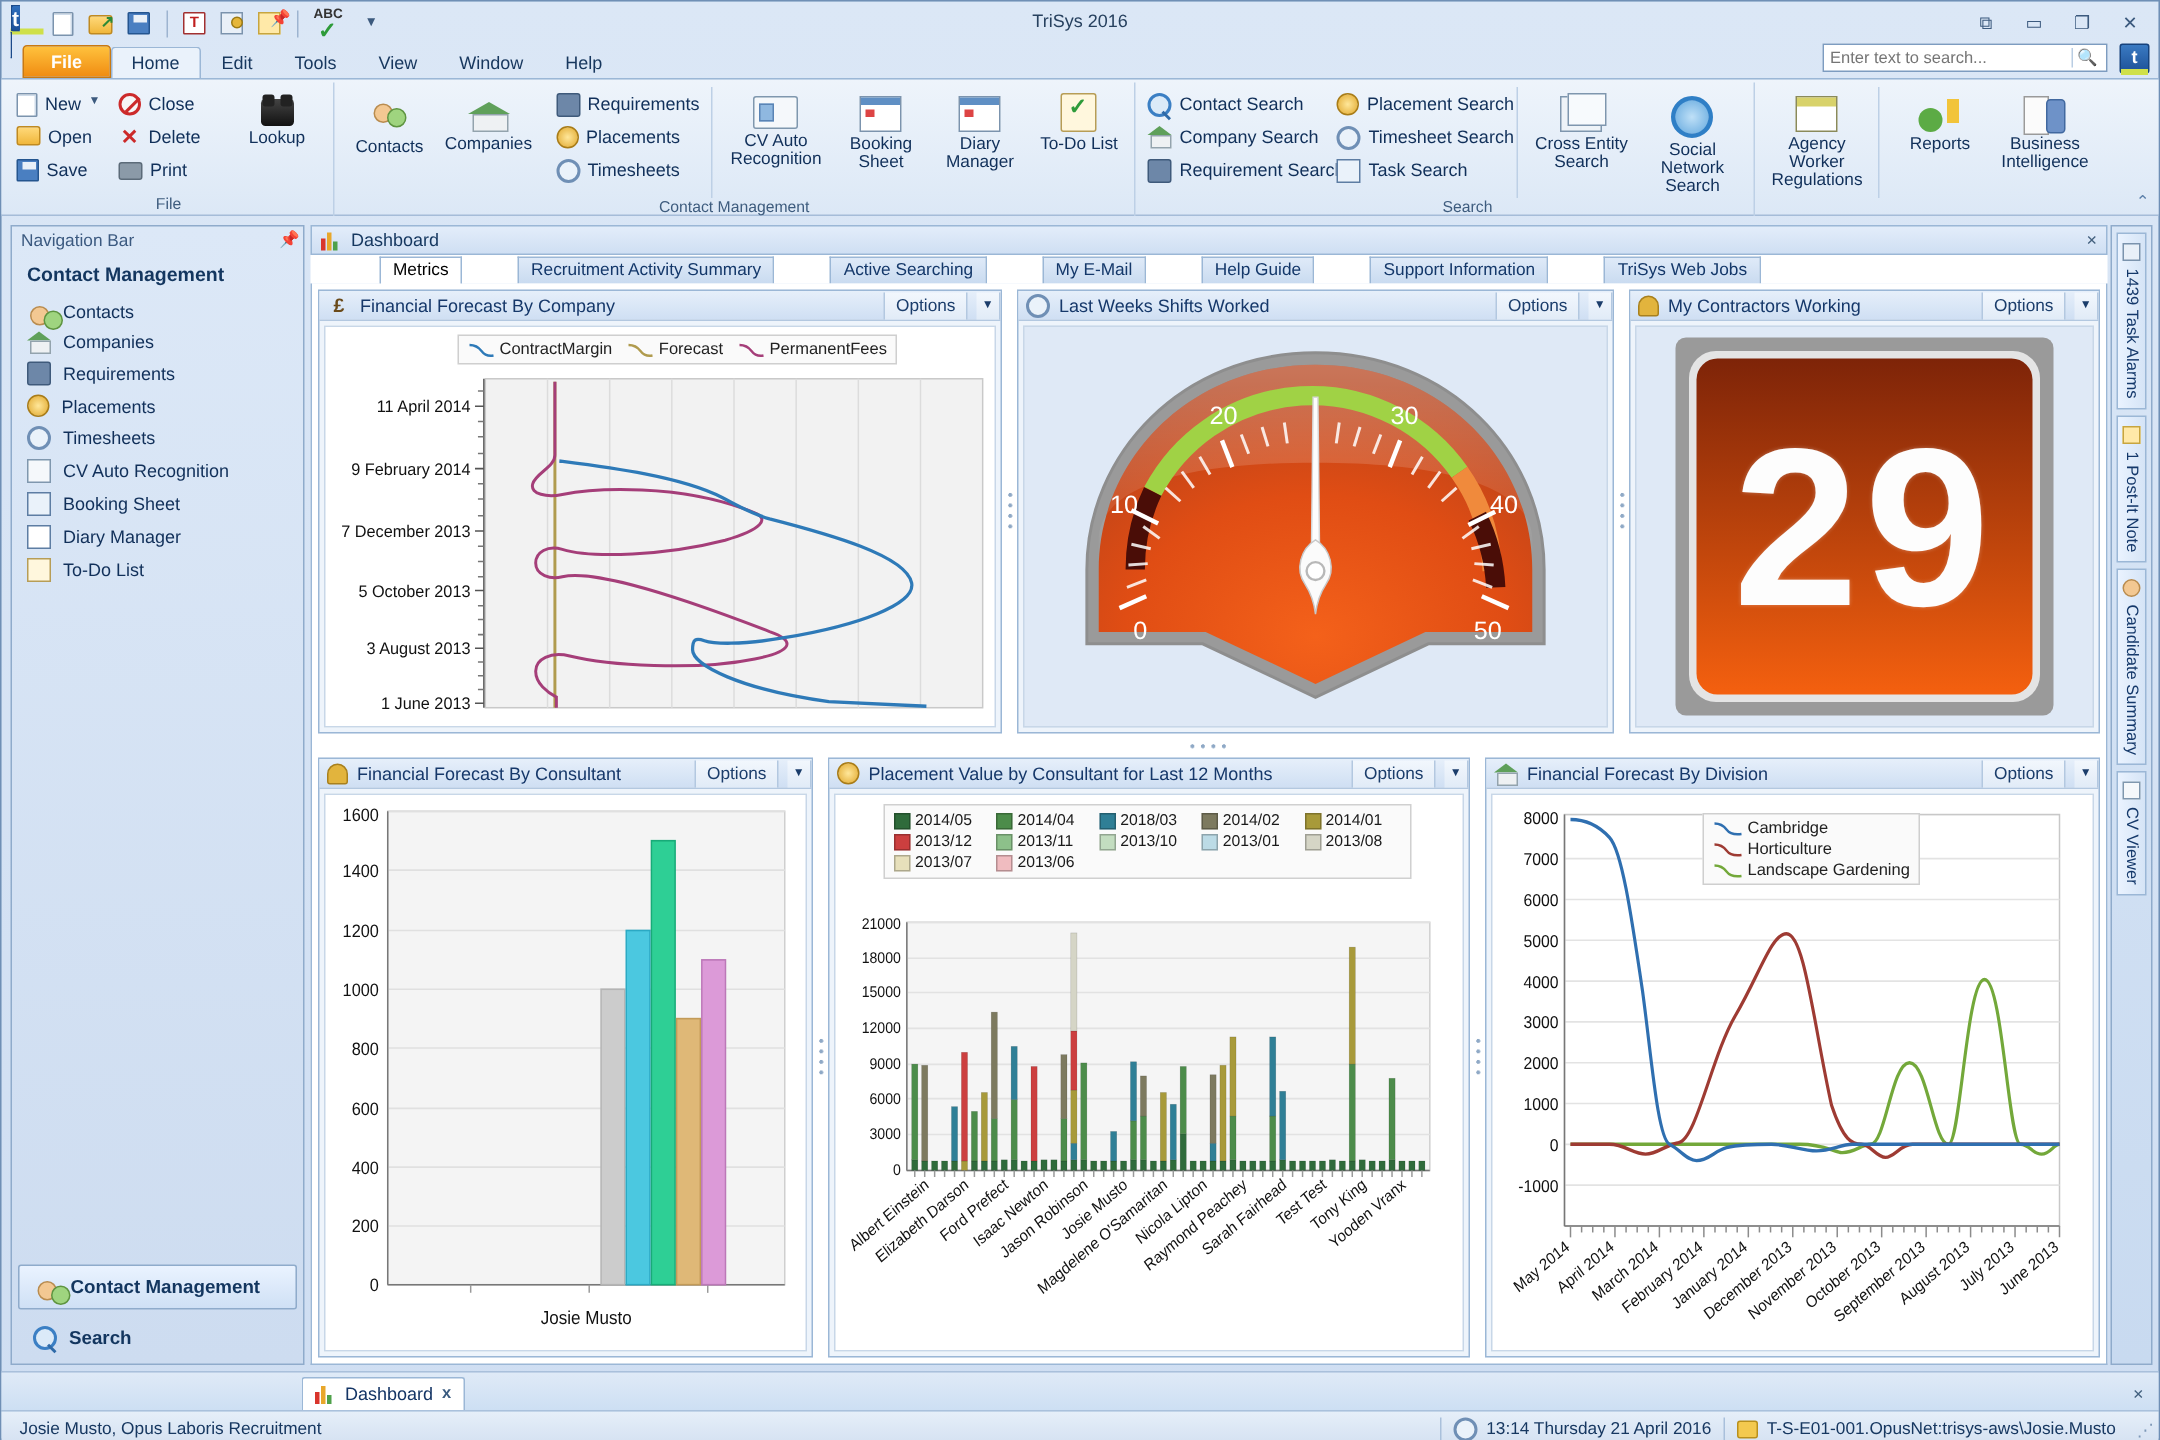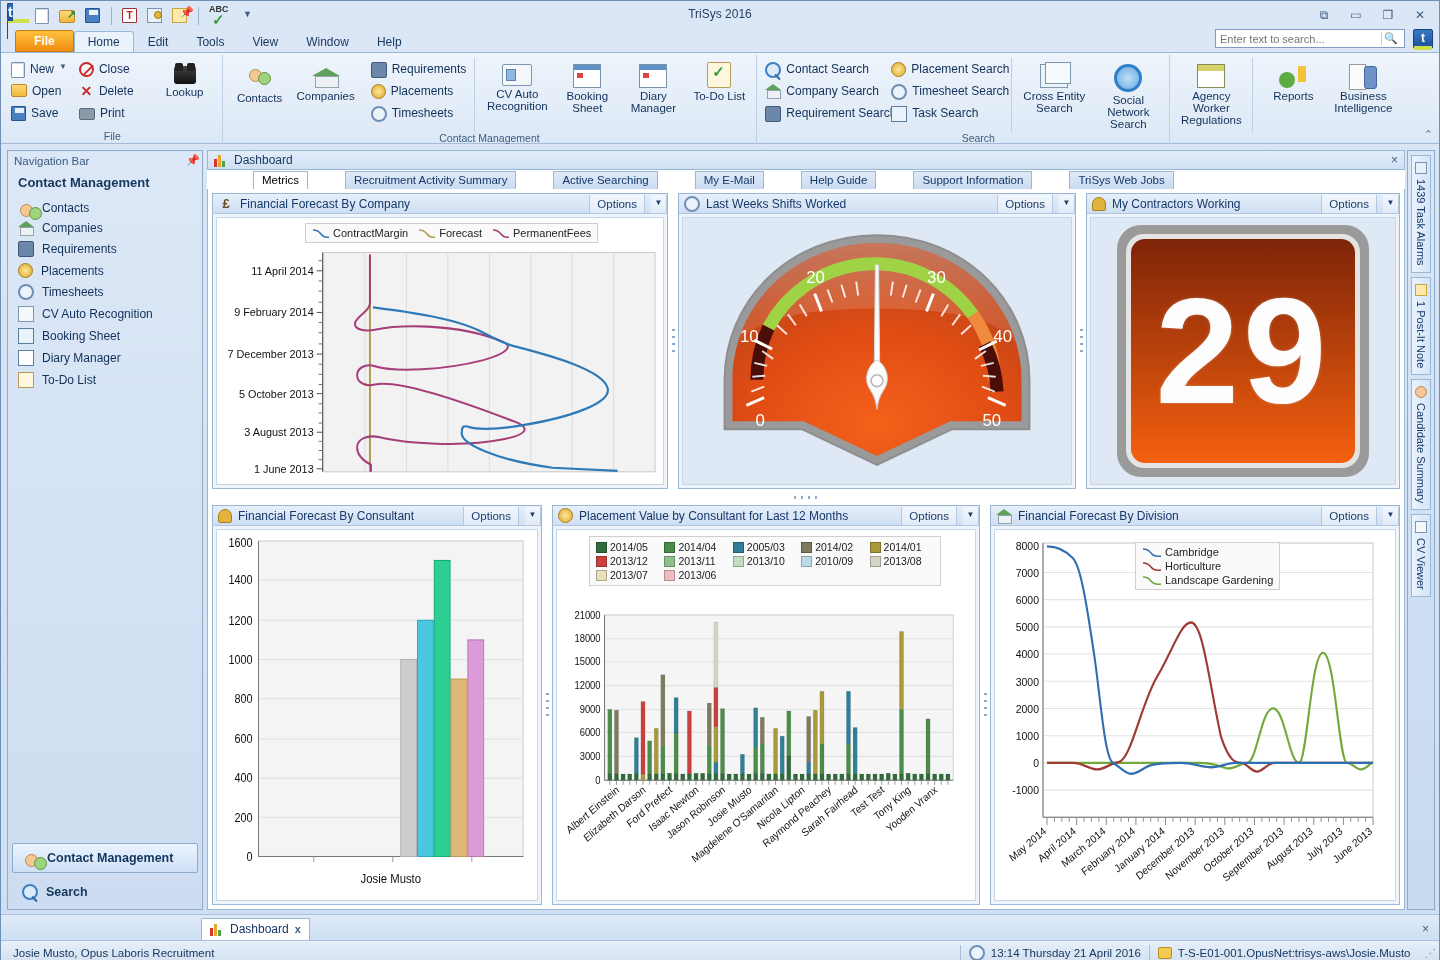--- a/index.html
+++ b/index.html
@@ -738,21 +738,21 @@
               </div>
 
             <div class="panel" style="flex:1;">
               <div class="ptitle">
                 <span class="icn icn16 i-hardhat"></span>
                 <span class="label">My Contractors Working</span>
                 <span class="opt">Options</span>
                 <span class="optarrow">▼</span>
               </div>
               <div class="pbody" style="background:#dfe9f6;display:flex;align-items:center;justify-content:center;">
-                <div style="width:252px;height:252px;border-radius:24px;background:#9a9a9a;padding:9px;">
+                <div style="width:252px;height:252px;border-radius:7px;background:#9a9a9a;padding:9px;">
                   <div style="width:100%;height:100%;border-radius:18px;background:#e4e4e4;padding:5px;">
                     <div style="width:100%;height:100%;border-radius:14px;background:linear-gradient(#7e2408,#f4600f);position:relative;overflow:hidden;">
                       <div style="position:absolute;inset:0;display:flex;align-items:center;justify-content:center;
                                   font-family:'Liberation Sans',sans-serif;font-size:150px;font-weight:bold;color:#fdfdfd;
                                   letter-spacing:4px;line-height:150px;text-shadow:0 0 3px rgba(255,255,255,.3);">29</div>
                     </div>
                   </div>
                 </div>
               </div>
             </div>
@@ -832,21 +832,21 @@
                     <span class="lgi">
                         <i class="sq" style="background:#2f6b3b"></i>
                         <span>2014/05</span>
                       </span>
                     <span class="lgi">
                         <i class="sq" style="background:#4c8c4a"></i>
                         <span>2014/04</span>
                       </span>
                     <span class="lgi">
                         <i class="sq" style="background:#2f7f96"></i>
-                        <span>2005/03</span>
+                        <span>2018/03</span>
                       </span>
                     <span class="lgi">
                         <i class="sq" style="background:#7d7a5f"></i>
                         <span>2014/02</span>
                       </span>
                     <span class="lgi">
                         <i class="sq" style="background:#a89a3a"></i>
                         <span>2014/01</span>
                       </span>
                     <span class="lgi">
@@ -856,21 +856,21 @@
                     <span class="lgi">
                         <i class="sq" style="background:#8dc08a"></i>
                         <span>2013/11</span>
                       </span>
                     <span class="lgi">
                         <i class="sq" style="background:#c3ddc0"></i>
                         <span>2013/10</span>
                       </span>
                     <span class="lgi">
                         <i class="sq" style="background:#bcdbe6"></i>
-                        <span>2010/09</span>
+                        <span>2013/01</span>
                       </span>
                     <span class="lgi">
                         <i class="sq" style="background:#d5d5c6"></i>
                         <span>2013/08</span>
                       </span>
                     <span class="lgi">
                         <i class="sq" style="background:#e7e0bb"></i>
                         <span>2013/07</span>
                       </span>
                     <span class="lgi">

